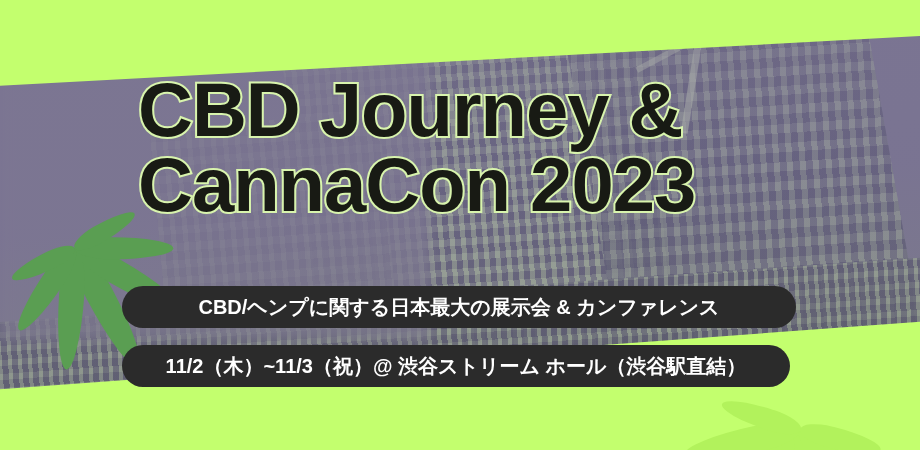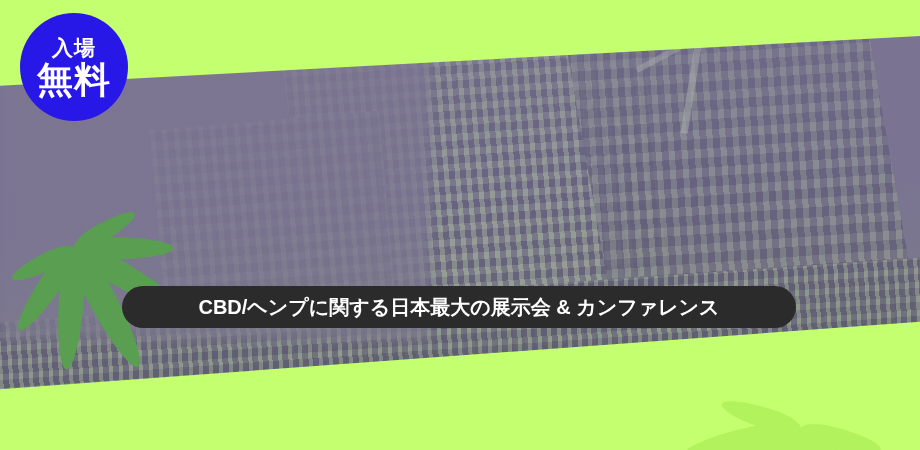--- a/index.html
+++ b/index.html
@@ -177,21 +177,20 @@
   <div class="leaf leaf-light" id="leaf-light" style="left: 800px; top: 430px; transform: rotate(196deg);">
       <div class="lf" style="width: 32.5px; height: 160px; margin-left: -16.25px; margin-top: -160px; transform: rotate(0deg);"></div>
       <div class="lf" style="width: 30px; height: 145px; margin-left: -15px; margin-top: -145px; transform: rotate(32deg);"></div>
       <div class="lf" style="width: 30px; height: 145px; margin-left: -15px; margin-top: -145px; transform: rotate(-32deg);"></div>
       <div class="lf" style="width: 26.25px; height: 117.5px; margin-left: -13.125px; margin-top: -117.5px; transform: rotate(62deg);"></div>
       <div class="lf" style="width: 26.25px; height: 117.5px; margin-left: -13.125px; margin-top: -117.5px; transform: rotate(-62deg);"></div>
       <div class="lf" style="width: 21.25px; height: 82.5px; margin-left: -10.625px; margin-top: -82.5px; transform: rotate(92deg);"></div>
       <div class="lf" style="width: 21.25px; height: 82.5px; margin-left: -10.625px; margin-top: -82.5px; transform: rotate(-92deg);"></div>
     </div>
 
-  <div class="badge">
-    <div class="badge-top">入場</div>
-    <div class="badge-main">無料</div>
-  </div>
 
+  <div class="headline">CBD Journey &amp;
+CannaCon 2023</div>
 
   <div class="pill pill-1">CBD/ヘンプに関する日本最大の展示会 &amp; カンファレンス</div>
+  <div class="pill pill-2">11/2（木）~11/3（祝）@ 渋谷ストリーム ホール（渋谷駅直結）</div>
 
 </div>
 
 </body></html>

